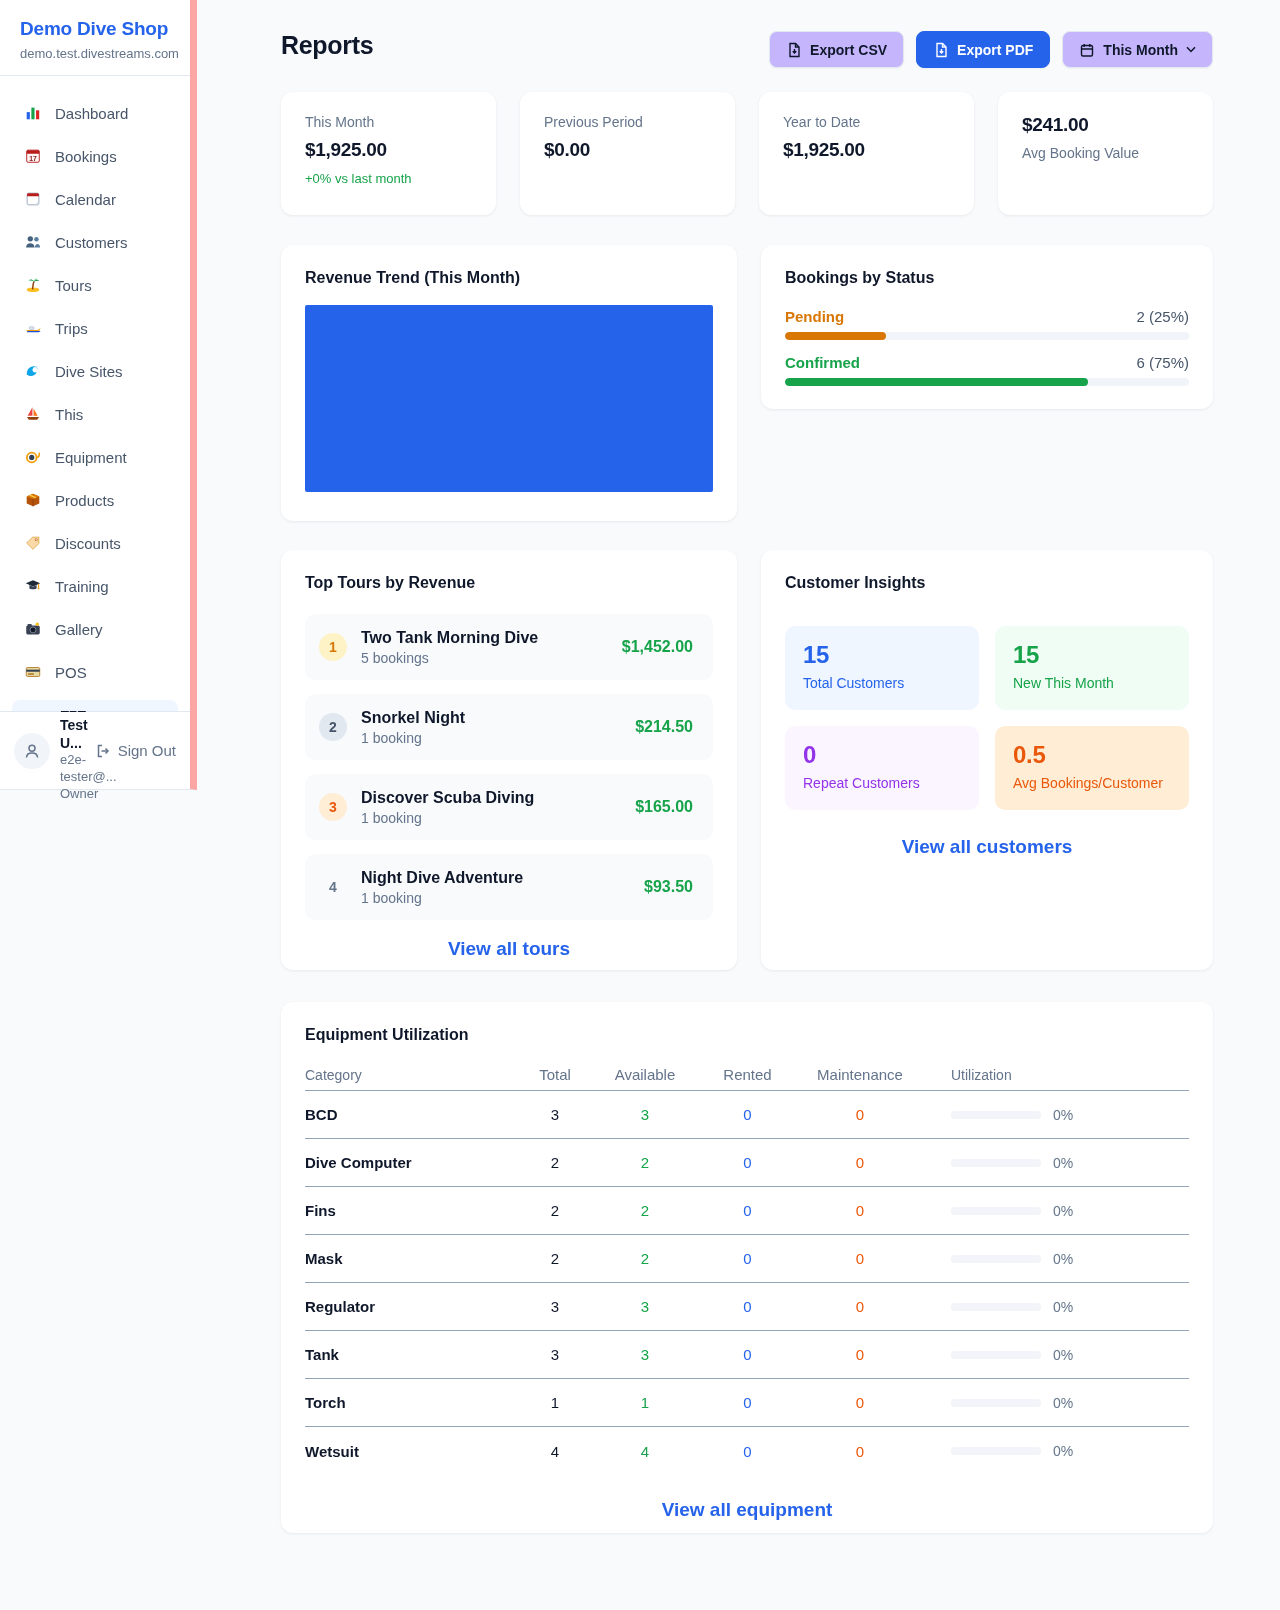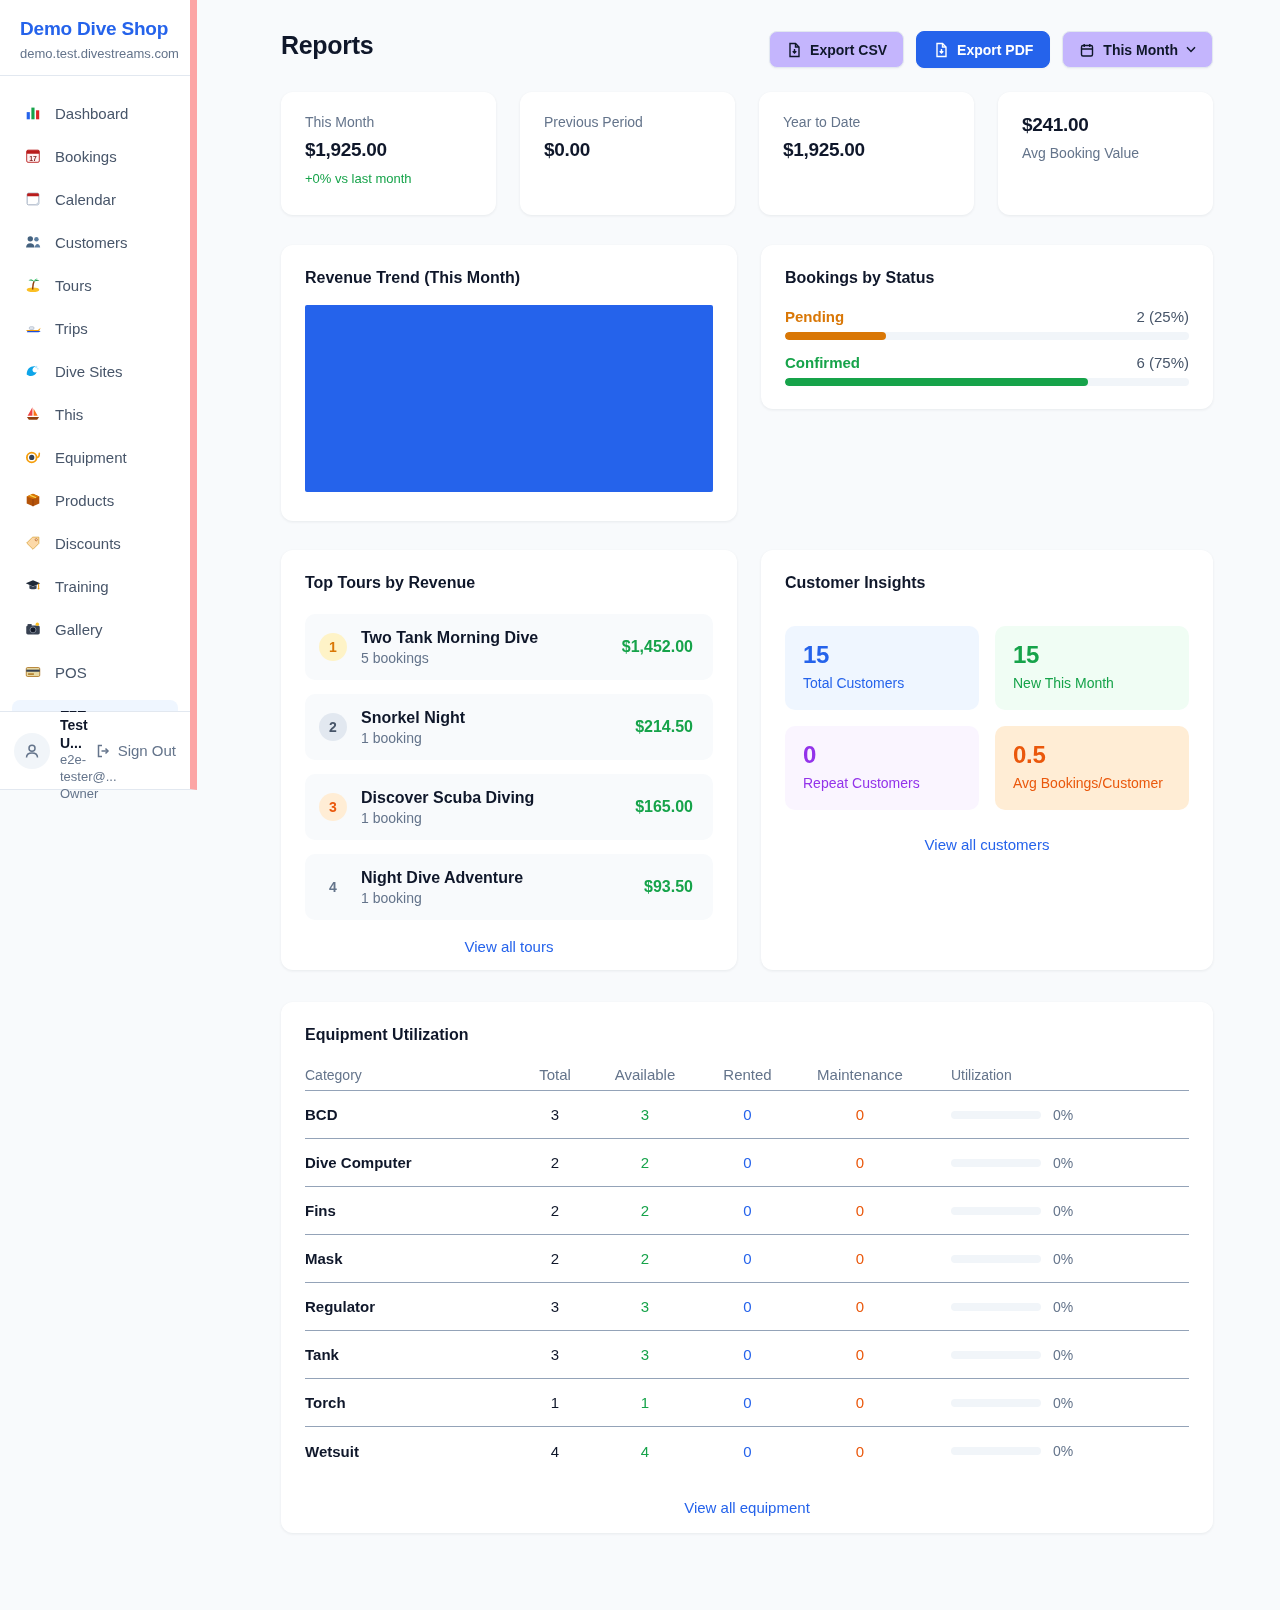--- a/index.html
+++ b/index.html
@@ -90,21 +90,21 @@
     background:#f8fafc; border-radius:10px; padding:0 20px 0 14px; margin-bottom:14px;
   }
   .rank {
     width:28px; height:28px; border-radius:50%; flex:0 0 28px;
     display:flex; align-items:center; justify-content:center; font-size:14px; font-weight:600;
   }
   .tour-name { font-size:16px; font-weight:600; color:#0f172a; }
   .tour-bookings { font-size:14px; color:#64748b; margin-top:3px; }
   .tour-revenue { margin-left:auto; font-size:16px; font-weight:700; color:#16a34a; white-space:nowrap; }
   .view-link {
-    display:block; text-align:center; color:#2563eb; font-size:15px; font-weight:400;
+    display:block; text-align:center; color:#2563eb; font-size:19px; font-weight:700;
     margin-top:18px; cursor:pointer; text-decoration:none;
   }
   
   .tiles { display:grid; grid-template-columns:1fr 1fr; gap:16px; margin-top:34px; }
   .tile { border-radius:10px; height:84px; padding:15px 18px; }
   .tile-value { font-size:24px; font-weight:800; letter-spacing:-0.3px; }
   .tile-label { font-size:14px; font-weight:500; margin-top:6px; }
   .insights-panel .view-link { margin-top:26px; }
   
   .equipment-panel { margin-top:32px; height:531px; width:932px; }

